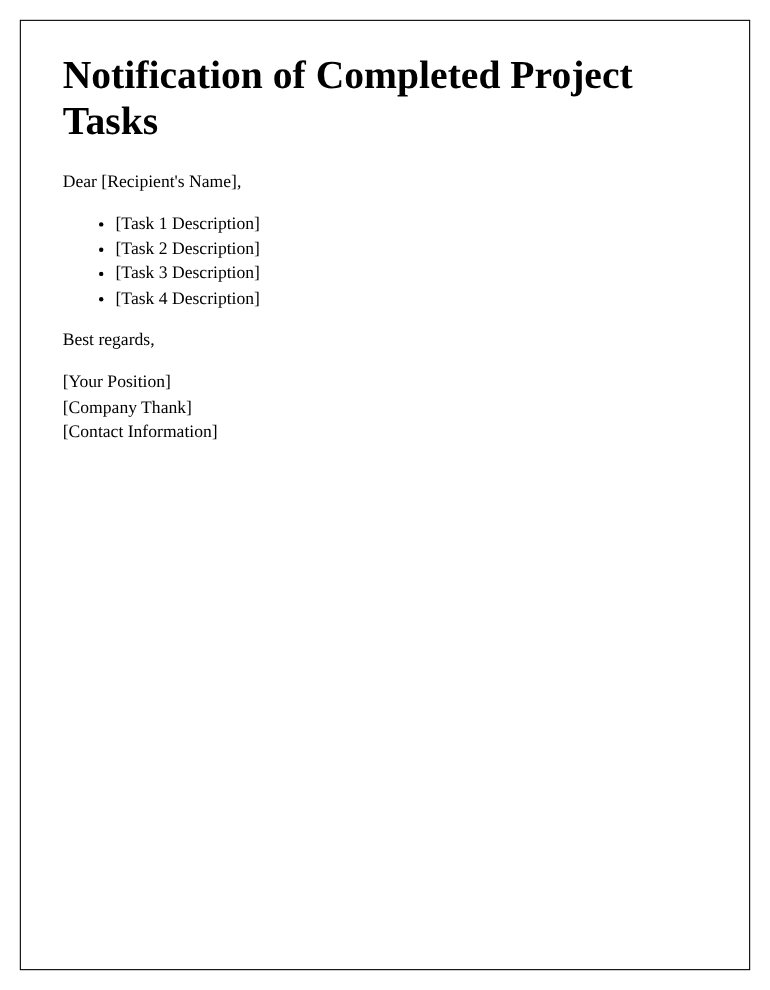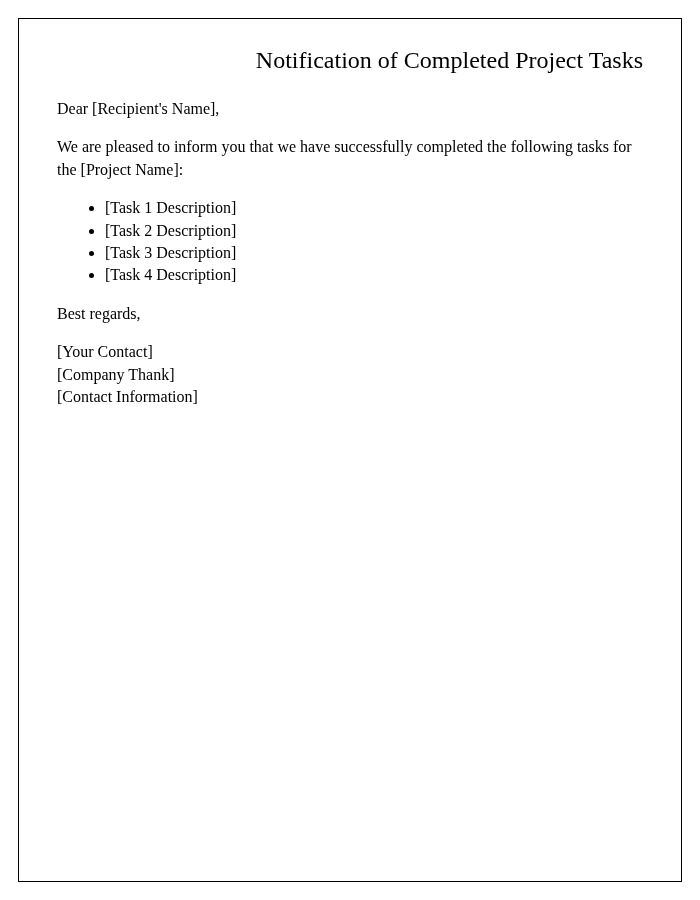--- a/index.html
+++ b/index.html
@@ -14,24 +14,23 @@
       height: 900px;
       padding: 18px;
     }
     .document-frame {
       border: 1.5px solid #000;
       width: 100%;
       height: 100%;
       padding: 28px 38px;
     }
     h1 {
-      font-size: 24px;
-      font-weight: normal;
+      font-size: 36px;
+      font-weight: bold;
       margin-bottom: 24px;
-      text-align: right;
     }
     p {
       font-size: 16px;
       line-height: 1.4;
       margin-bottom: 16px;
       margin-top: 16px;
     }
     ul {
       margin-left: 48px;
       margin-bottom: 16px;
@@ -46,31 +45,30 @@
     }
   </style>
 </head>
 <body>
 
 <div class="document-frame">
   <h1>Notification of Completed Project Tasks</h1>
 
   <p>Dear [Recipient's Name],</p>
 
-  <p>We are pleased to inform you that we have successfully completed the following tasks for the [Project Name]:</p>
 
   <ul>
     <li>[Task 1 Description]</li>
     <li>[Task 2 Description]</li>
     <li>[Task 3 Description]</li>
     <li>[Task 4 Description]</li>
   </ul>
 
 
 
   <p>Best regards,</p>
 
   <div class="signature-block">
-    <div>[Your Contact]</div>
+    <div>[Your Position]</div>
     <div>[Company Thank]</div>
     <div>[Contact Information]</div>
   </div>
 </div>
 
 </body></html>

